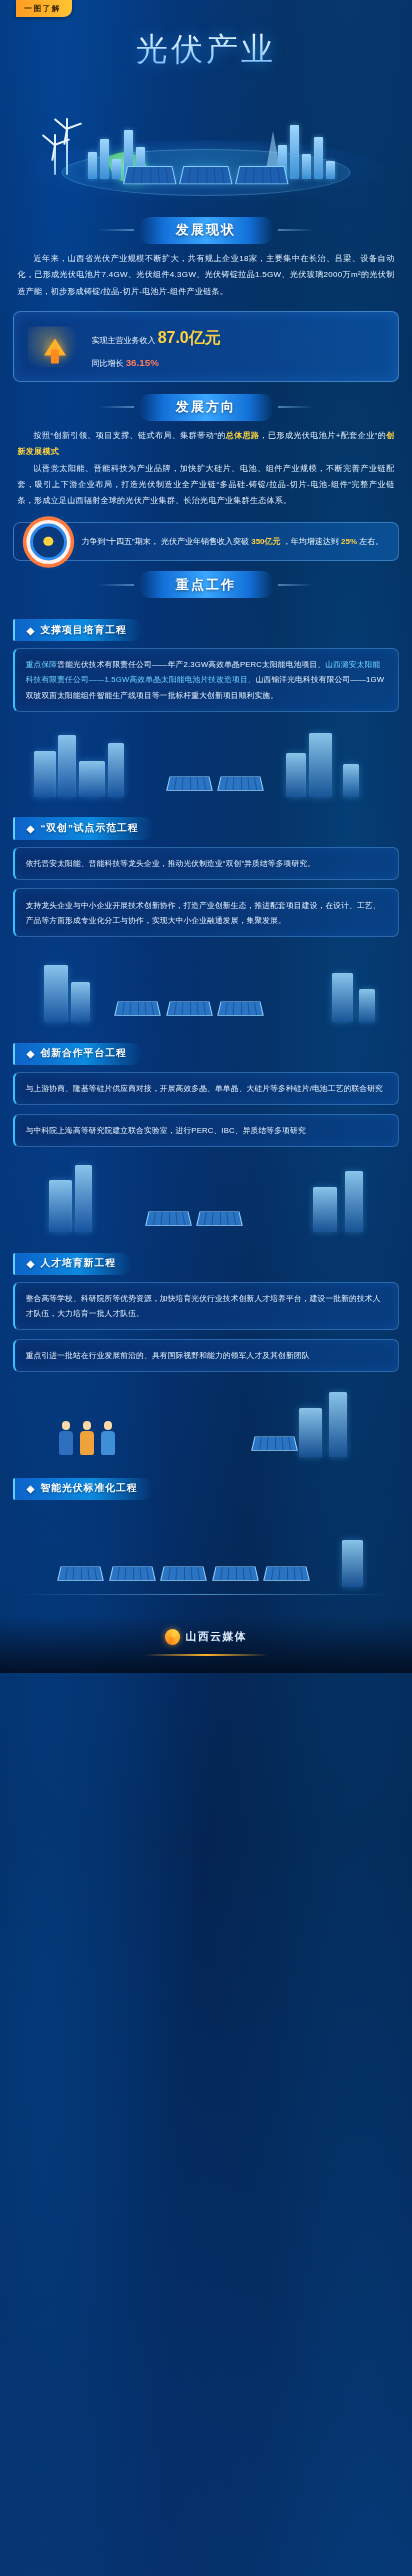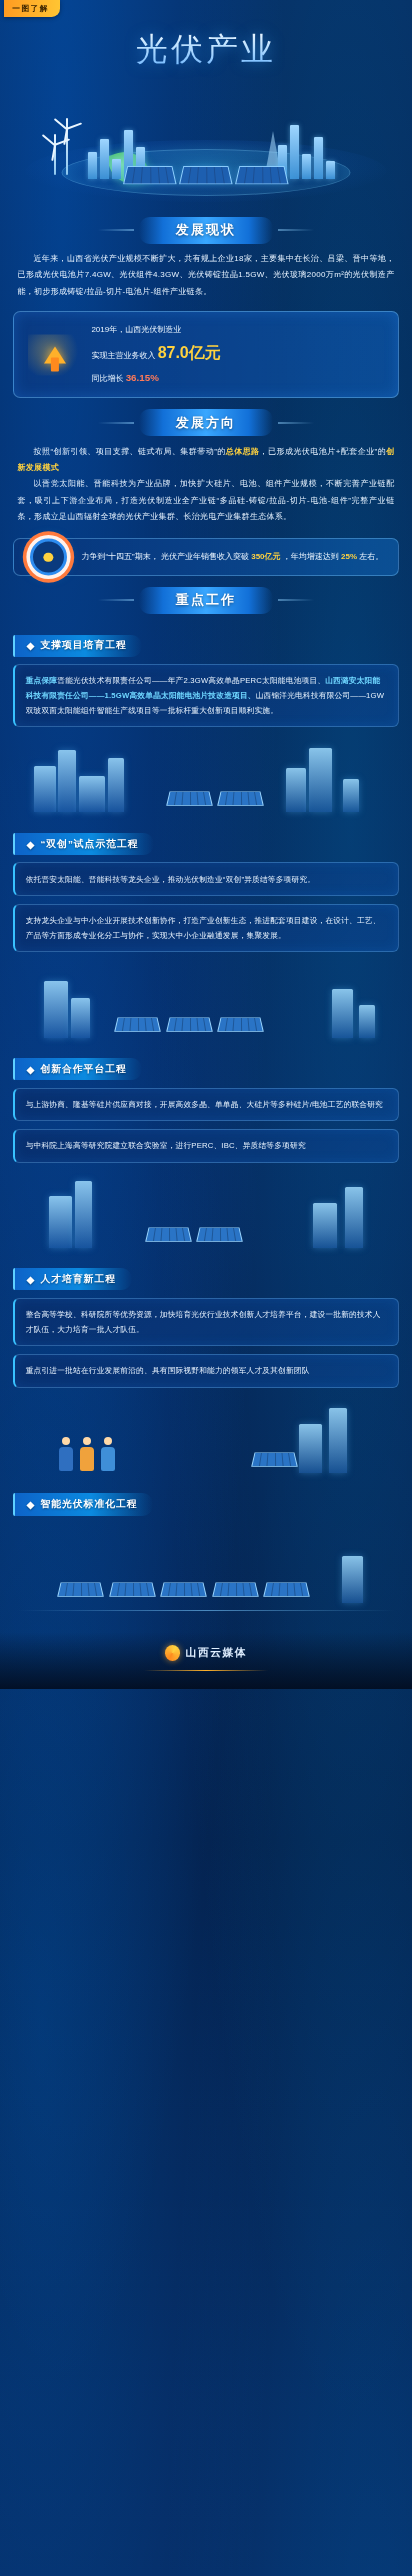--- a/index.html
+++ b/index.html
@@ -30,21 +30,21 @@
       linear-gradient(90deg, rgba(80,180,255,0.055) 0.5px, transparent 0.5px);
     background-size: 24px 24px;
     pointer-events:none;
     z-index:0;
   }
   .page > * { position: relative; z-index: 2; }
 
   
   .ribbon {
     position: absolute;
-    top: 0; left: 4px;
+    top: 0; left: 16px;
     z-index: 6;
     background: linear-gradient(90deg,#ff9b21,#ffc533);
     color: #3a2400;
     font-size: 7.7px;
     font-weight: bold;
     letter-spacing: 1.5px;
     padding: 3.6px 11.3px 3.6px 8.2px;
     border-bottom-right-radius: 8.2px;
     box-shadow: 0 1px 4.1px rgba(0,0,0,.35);
   }
@@ -259,21 +259,21 @@
     padding: 8.2px 10.3px;
     background: linear-gradient(135deg, rgba(9,46,108,.88), rgba(11,72,150,.55));
     border: 0.5px solid rgba(110,190,255,.35);
     box-shadow: 0 0 11.3px rgba(30,120,230,.18) inset;
     font-size: 7.7px;
     line-height: 1.95;
     color:#e9f4ff;
     letter-spacing:0.2px;
   }
   .card.accent { border-left: 2.6px solid #39c2ff; }
-  .card .blue { color:#6fd6ff; font-weight:bold; }
+  .card .blue { color:#6fd6ff; font-weight:normal; }
 
   .illus {
     height: 77px;
     margin: 3.1px 13.4px 7.2px 13.4px;
     position: relative;
   }
   .illus .sk {
     position:absolute; bottom:0;
     background: linear-gradient(180deg, rgba(160,220,255,.85), rgba(40,110,190,.5));
     border-radius: 1.5px 1.5px 0 0;
@@ -372,29 +372,28 @@
         <div class="panel"></div>
         <div class="panel"></div>
         <div class="panel"></div>
       </div>
     </div>
   </div>
 
   
   <div class="sec-head">发展现状</div>
   <div class="wrap">
-    <p class="body">近年来，山西省光伏产业规模不断扩大，共有规上企业18家，主要集中在长治、吕梁、晋中等地，已形成光伏电池片7.4GW、光伏组件4.3GW、光伏铸锭拉晶1.5GW、光伏玻璃2000万m²的光伏制造产能，初步形成铸锭/拉晶-切片-电池片-组件产业链条。</p>
+    <p class="body">近年来，山西省光伏产业规模不断扩大，共有规上企业18家，主要集中在长治、吕梁、设备自动化，已形成光伏电池片7.4GW、光伏组件4.3GW、光伏铸锭拉晶1.5GW、光伏玻璃2000万m²的光伏制造产能，初步形成铸锭/拉晶-切片-电池片-组件产业链条。</p>
   </div>
 
   <div class="stat-card">
     <div class="icon-bubble">
       <div class="arrow-up"></div>
       <div class="arrow-stem"></div>
     </div>
-    <div class="stat-line">2019年，山西光伏制造业</div>
     <div class="stat-line">
       <span>实现主营业务收入</span>
       <span class="stat-big">87.0亿元</span>
     </div>
     <div class="stat-line">
       <span>同比增长</span>
       <span class="stat-big2">36.15%</span>
     </div>
   </div>
 

